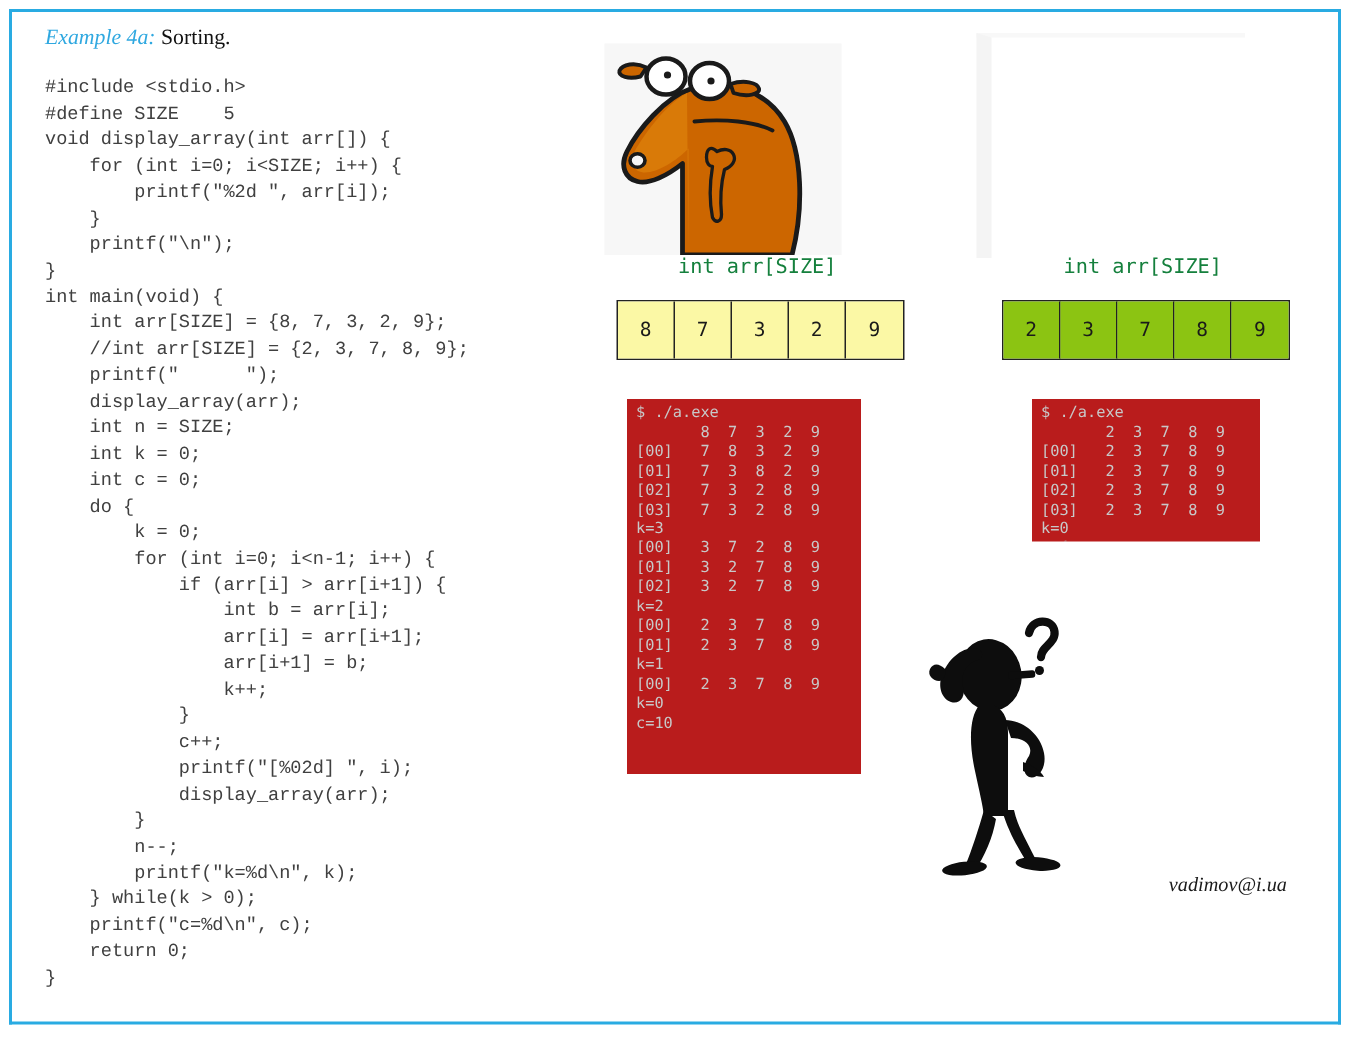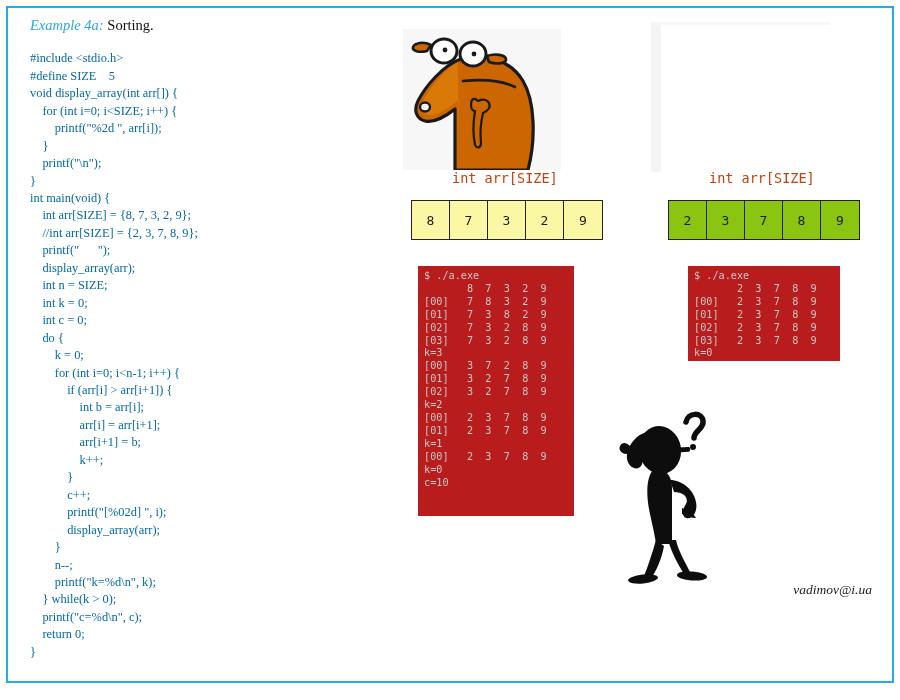--- a/index.html
+++ b/index.html
@@ -48,24 +48,24 @@
     color: #111111;
     font-style: normal;
   }
 
   
   #code {
     position: absolute;
     left: 30px;
     top: 38px;
     width: 360px;
-    font-family: Liberation Serif, serif;
+    font-family: Liberation Mono, monospace;
     font-size: 12.4px;
     line-height: 17.45px;
-    color: #0369a1;
+    color: #404040;
     white-space: pre;
     letter-spacing: 0px;
   }
 
   
   .pic {
     position: absolute;
     background: #f7f7f7;
     overflow: hidden;
   }
@@ -81,21 +81,21 @@
   #pic-think {
     left: 610px; top: 404px; width: 120px; height: 181px;
     background: #ffffff;
   }
 
   
   .arr-caption {
     position: absolute;
     font-family: "DejaVu Sans Mono", "Liberation Mono", monospace;
     font-size: 13.5px;
-    color: #c2410c;
+    color: #15803d;
     white-space: nowrap;
   }
   #cap-a { left: 452px; top: 170px; }
   #cap-b { left: 709px; top: 170px; }
 
   
   .array-row {
     position: absolute;
     display: flex;
     border: 1px solid #222222;
@@ -131,21 +131,21 @@
     padding: 4px 0 4px 6px;
     box-sizing: border-box;
     overflow: hidden;
   }
   #term-left  { left: 418px; top: 266px; width: 156px; height: 250px; }
   #term-right { left: 688px; top: 266px; width: 152px; height: 95px; }
 
   
   #email {
     position: absolute;
-    right: 28px;
+    right: 42px;
     bottom: 22px;
     font-family: "Liberation Serif", serif;
     font-style: italic;
     font-size: 13.5px;
     color: #1a1a1a;
     white-space: nowrap;
   }
   svg { display: block; }
 </style>
 </head>

